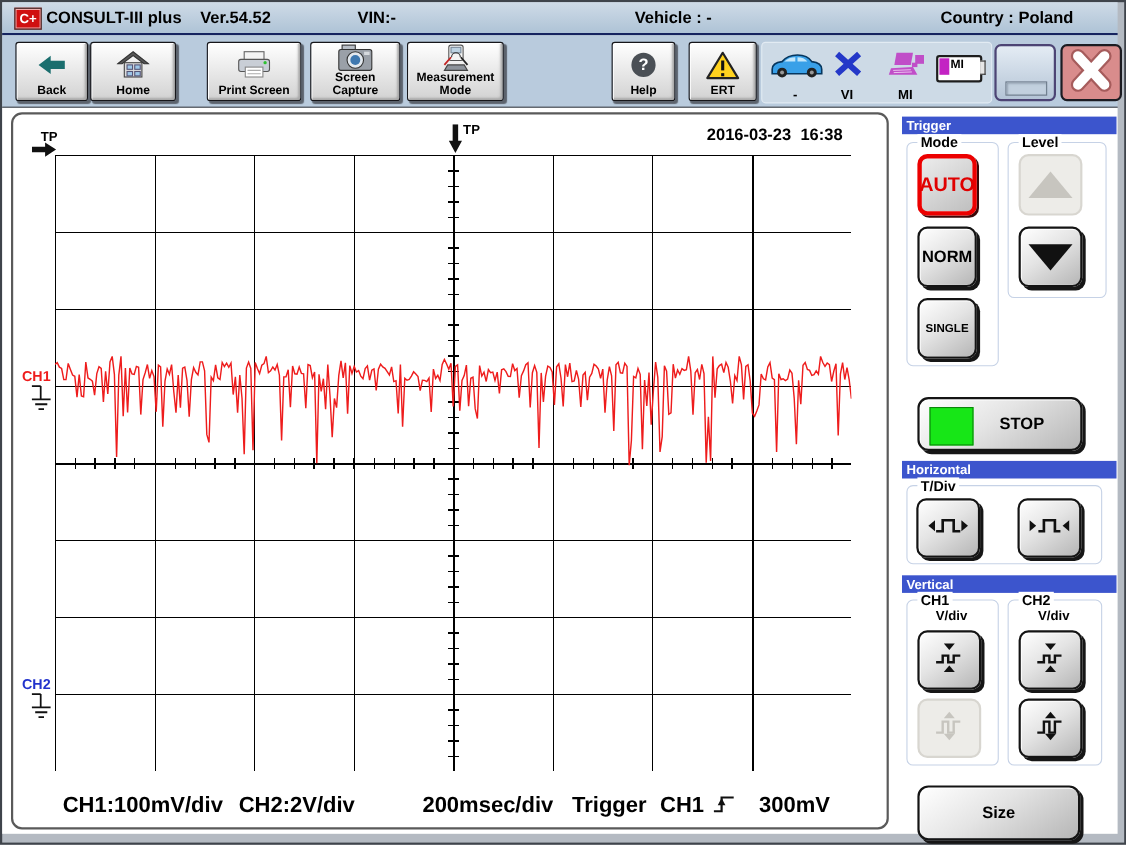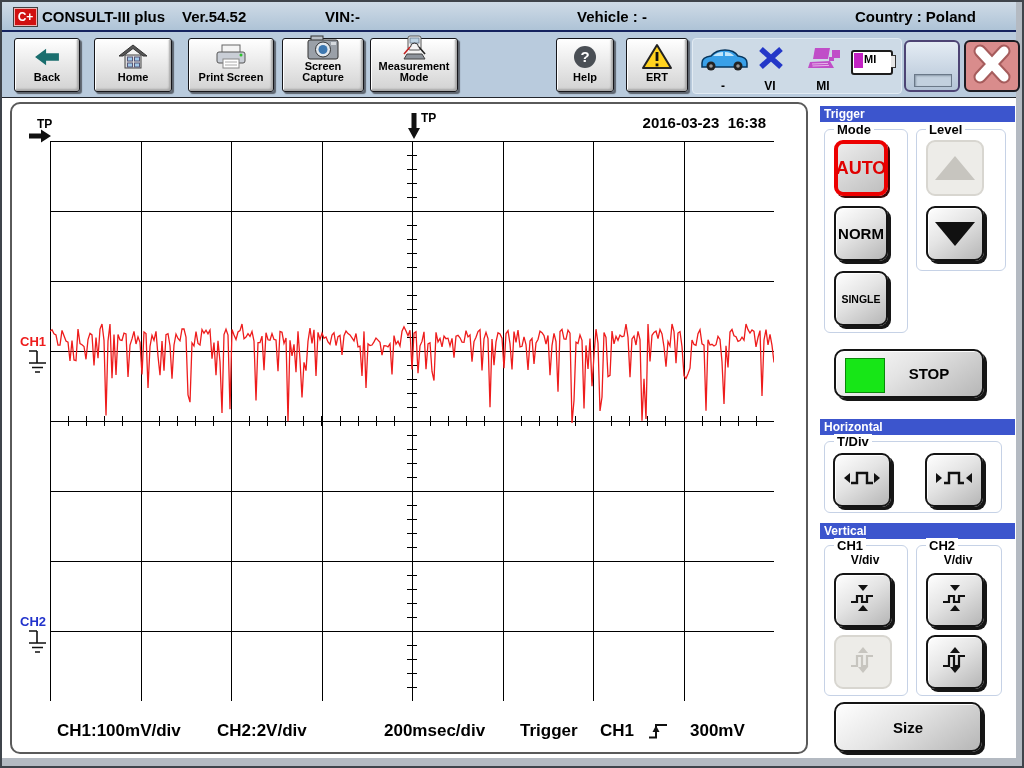--- a/index.html
+++ b/index.html
@@ -14,21 +14,21 @@
     border:1px solid #404040;color:#fff;font-size:12px;font-weight:bold;text-align:center;
     line-height:18px;box-shadow:inset 0 0 0 1px #f0b0b0;}
   
   #toolbar{position:absolute;left:0;top:30px;width:1014px;height:65px;
     background:#b9cbdd;border-bottom:1px solid #22262c;}
   .tbtn{position:absolute;top:6px;height:54px;border:1px solid #16161a;border-radius:3px;
     background:linear-gradient(#ffffff,#d2d2d2);
     box-shadow:2px 2px 1px rgba(30,30,35,.6),inset 1px 1px 0 #fff,inset -2px -2px 2px #a8a8a8;
     display:flex;flex-direction:column;align-items:center;justify-content:flex-end;cursor:pointer;box-sizing:border-box;}
   .tbtn .ic{flex:1;display:flex;align-items:center;justify-content:center;padding-top:2px;}
-  .tbtn .lbl{font-size:11px;font-weight:bold;line-height:11px;text-align:center;padding-bottom:8px;color:#000;}
+  .tbtn .lbl{font-size:11px;font-weight:bold;line-height:11px;text-align:center;padding-bottom:3px;color:#000;}
   #statuspanel{position:absolute;left:690px;top:6px;width:208px;height:54px;background:#cddae6;
     border:1px solid #e2ebf3;border-radius:4px;}
   .st-lbl{position:absolute;top:40px;font-size:12px;font-weight:bold;color:#000;text-align:center;}
   #minbtn{position:absolute;left:902px;top:8px;width:56px;height:52px;border:2px solid #4d4474;border-radius:6px;
     background:linear-gradient(#e4ecf4,#b4c4d6);cursor:pointer;box-sizing:border-box;}
   #minbar{position:absolute;left:8px;top:32px;width:36px;height:11px;background:#c2d0de;
     border:1px solid #6a7888;box-shadow:inset 1px 1px 2px #8a98a8;}
   #closebtn{position:absolute;left:962px;top:8px;width:56px;height:52px;border:2px solid #1c1c22;border-radius:6px;
     background:linear-gradient(#e9a2a2,#cf7d7d);cursor:pointer;box-sizing:border-box;
     display:flex;align-items:center;justify-content:center;}
@@ -37,40 +37,40 @@
   
   #scope{position:absolute;left:8px;top:4px;width:798px;height:652px;border:2px solid #5a5a5a;
     border-radius:10px;background:#fff;box-sizing:border-box;}
   #scopesvg{position:absolute;left:38px;top:37px;}
   .marker{position:absolute;}
   .tp-lbl{position:absolute;font-size:12px;font-weight:bold;color:#000;}
   #datetext{position:absolute;right:40px;top:10px;font-size:15px;font-weight:bold;white-space:pre;color:#000;}
   .ch-lbl{position:absolute;font-size:13px;font-weight:bold;}
   #ch1lbl{color:#ee1c1c;}
   #ch2lbl{color:#2233cc;}
-  .stat{position:absolute;top:617px;font-size:17px;font-weight:bold;color:#000;white-space:pre;}
+  .stat{position:absolute;top:617px;font-size:20px;font-weight:bold;color:#000;white-space:pre;}
   
   .shead{position:absolute;left:818px;width:195px;height:16px;background:var(--accent,#3c55cd);
     color:#fff;font-weight:bold;font-size:12px;line-height:16px;padding-left:4px;box-sizing:border-box;}
   .grp{position:absolute;border:1px solid #c6d2e6;border-radius:6px;background:#fff;}
   .legend{position:absolute;top:-8px;left:9px;background:#fff;padding:0 3px;
     font-weight:bold;font-size:13px;color:#000;white-space:nowrap;}
   .b3{position:absolute;border:2px solid #141414;border-radius:9px;
     background:linear-gradient(145deg,#ffffff 0%,#e4e4e4 45%,#b6b6b6 100%);
     box-shadow:3px 3px 0 #161616,inset 1px 1px 0 rgba(255,255,255,.9);
     cursor:pointer;display:flex;align-items:center;justify-content:center;box-sizing:border-box;}
   .b3.sel{border:4px solid #ec0000;box-shadow:2px 2px 0 #3c0808;
     background:linear-gradient(145deg,#ececec,#bfbfbf);}
   .b3.dis{border:2px solid #d8d6d0;background:#edece8;box-shadow:none;cursor:default;}
   .b3 .cap{font-weight:bold;color:#000;}
   .b3.sel .cap{color:#e00000;font-size:18px;}
   .tri{width:0;height:0;}
   .tri.down{border-left:20px solid transparent;border-right:20px solid transparent;border-top:24px solid #111;}
   .tri.disup{border-left:20px solid transparent;border-right:20px solid transparent;border-bottom:24px solid #c7c5bf;}
-  .wide{border-radius:10px;}
+  .wide{border-radius:10px;margin-top:12px;}
   #stopgreen{position:absolute;left:9px;top:7px;width:38px;height:33px;background:var(--stop-green,#17e617);
     border:1px solid #0a870a;}
   .vdiv{position:absolute;font-size:12px;font-weight:bold;color:#000;text-align:center;}
 </style>
 </head>
 <body>
 
 <div id="frame">
 
   <div id="titlebar">
@@ -86,21 +86,21 @@
 
     <div class="tbtn" style="left:12px;width:66px">
       <div class="ic">
         <svg width="28" height="22" viewBox="0 0 30 24">
             <path d="M14 3 L14 8 L28 8 L28 16 L14 16 L14 21 L2 12 Z" fill="#1a6e6e"></path>
           </svg>
       </div>
       <div class="lbl">Back</div>
     </div>
 
-    <div class="tbtn" style="left:92px;width:78px">
+    <div class="tbtn" style="left:80px;width:78px">
       <div class="ic">
         <svg width="30" height="26" viewBox="0 0 30 26">
           <rect x="7" y="11" width="16" height="13" fill="#dcdcdc" stroke="#444"></rect>
           <path d="M15 1 L29 12 L25 12 L15 4.5 L5 12 L1 12 Z" fill="#575757" stroke="#333"></path>
           <rect x="9.5" y="13" width="5" height="4" fill="#9ec7e8" stroke="#557"></rect>
           <rect x="16.5" y="13" width="5" height="4" fill="#9ec7e8" stroke="#557"></rect>
           <rect x="9.5" y="19" width="5" height="4" fill="#9ec7e8" stroke="#557"></rect>
           <rect x="16.5" y="19" width="5" height="4" fill="#9ec7e8" stroke="#557"></rect>
         </svg>
       </div>

